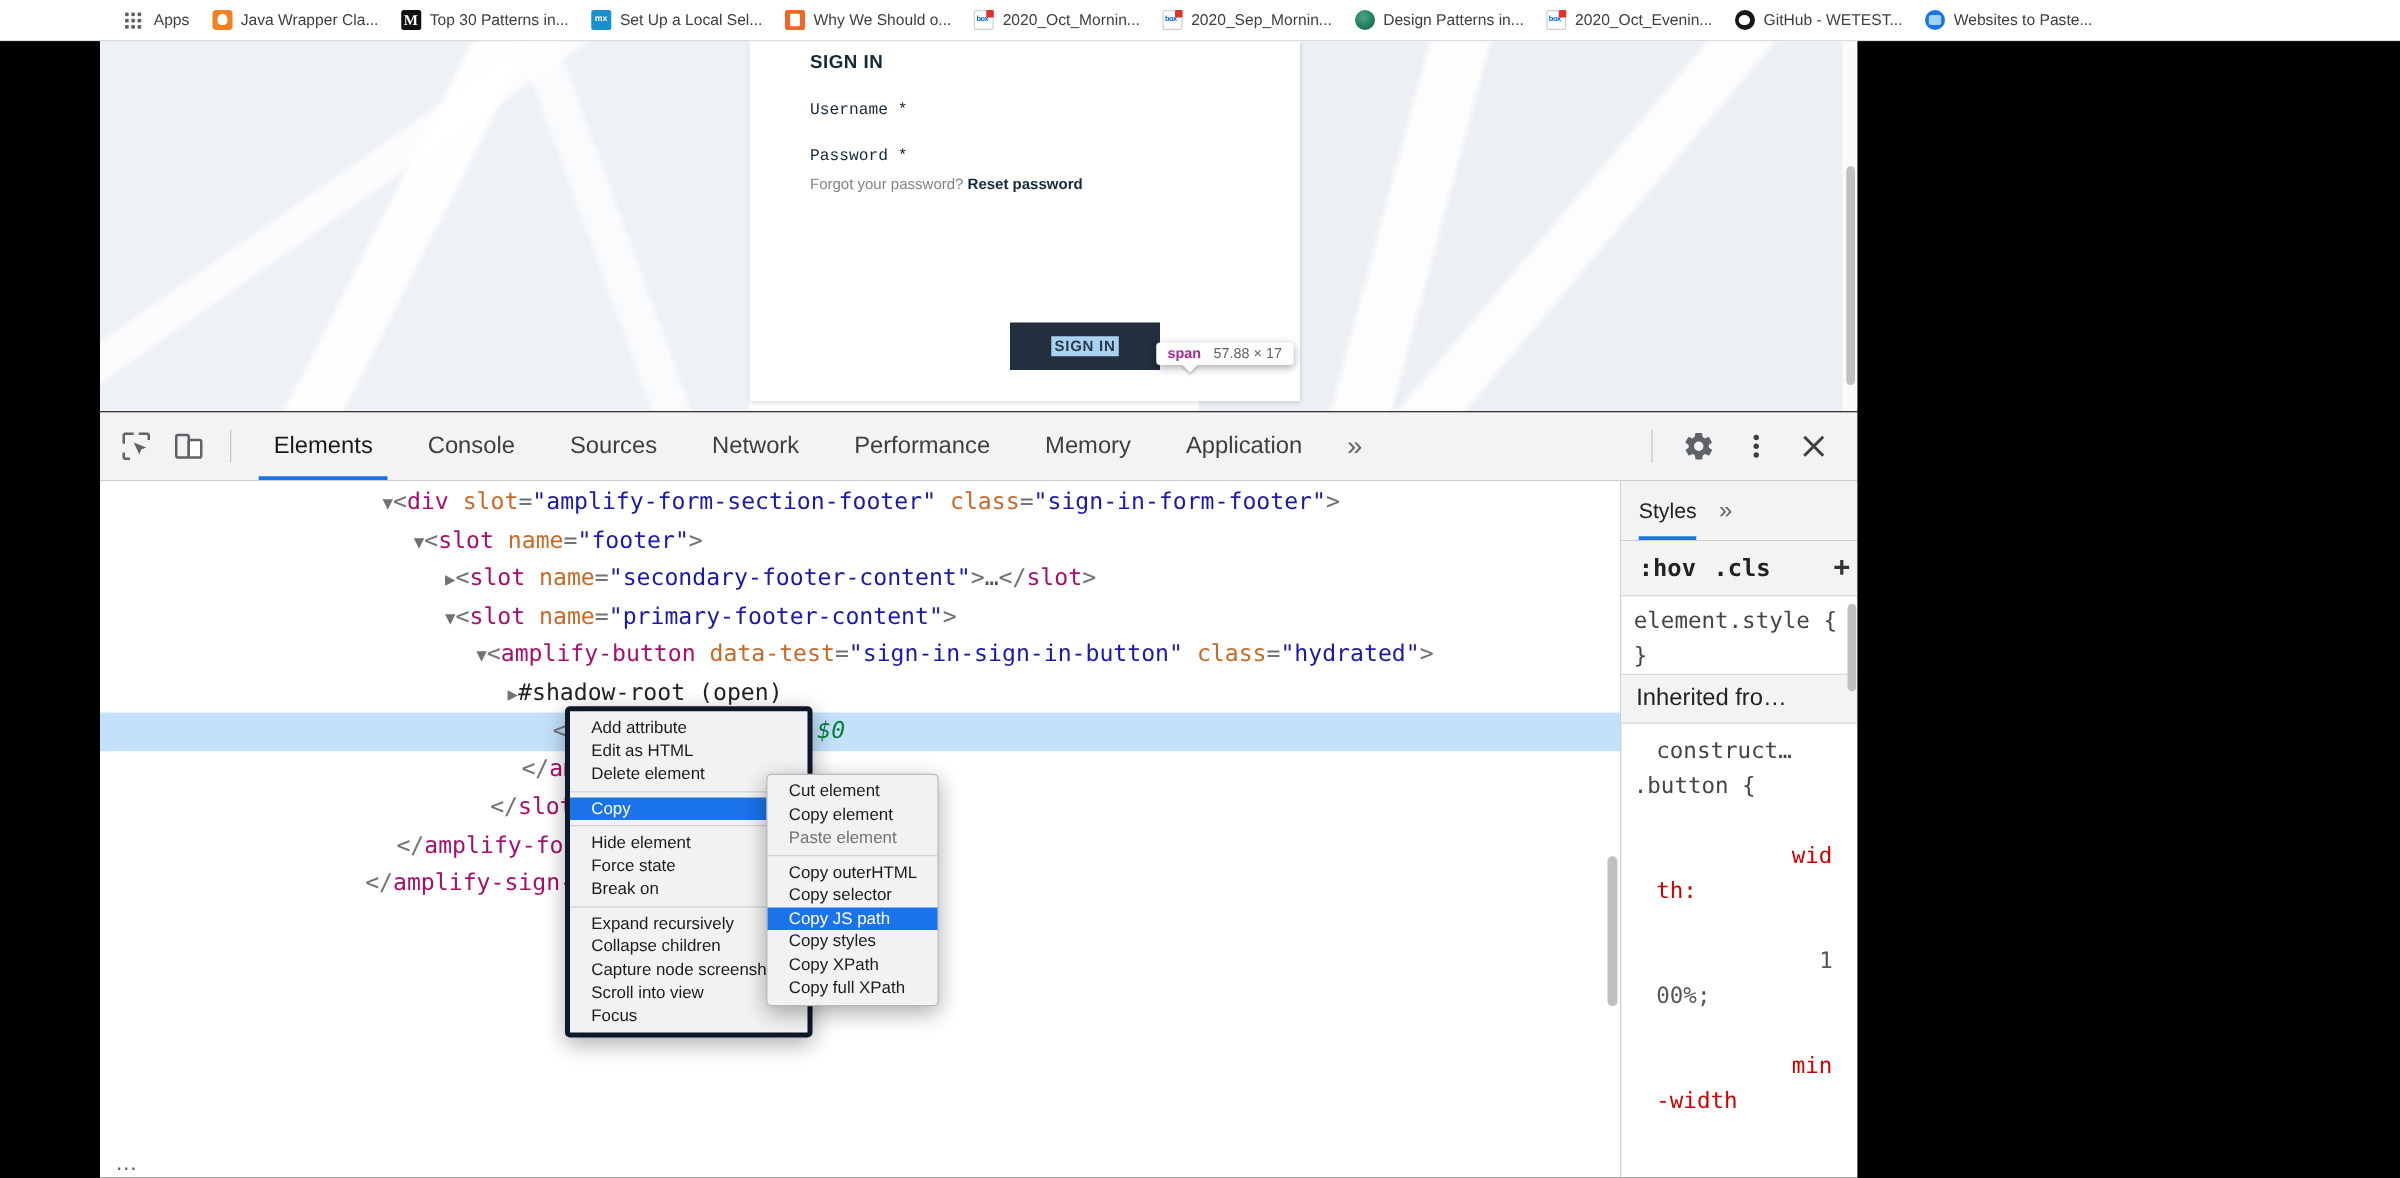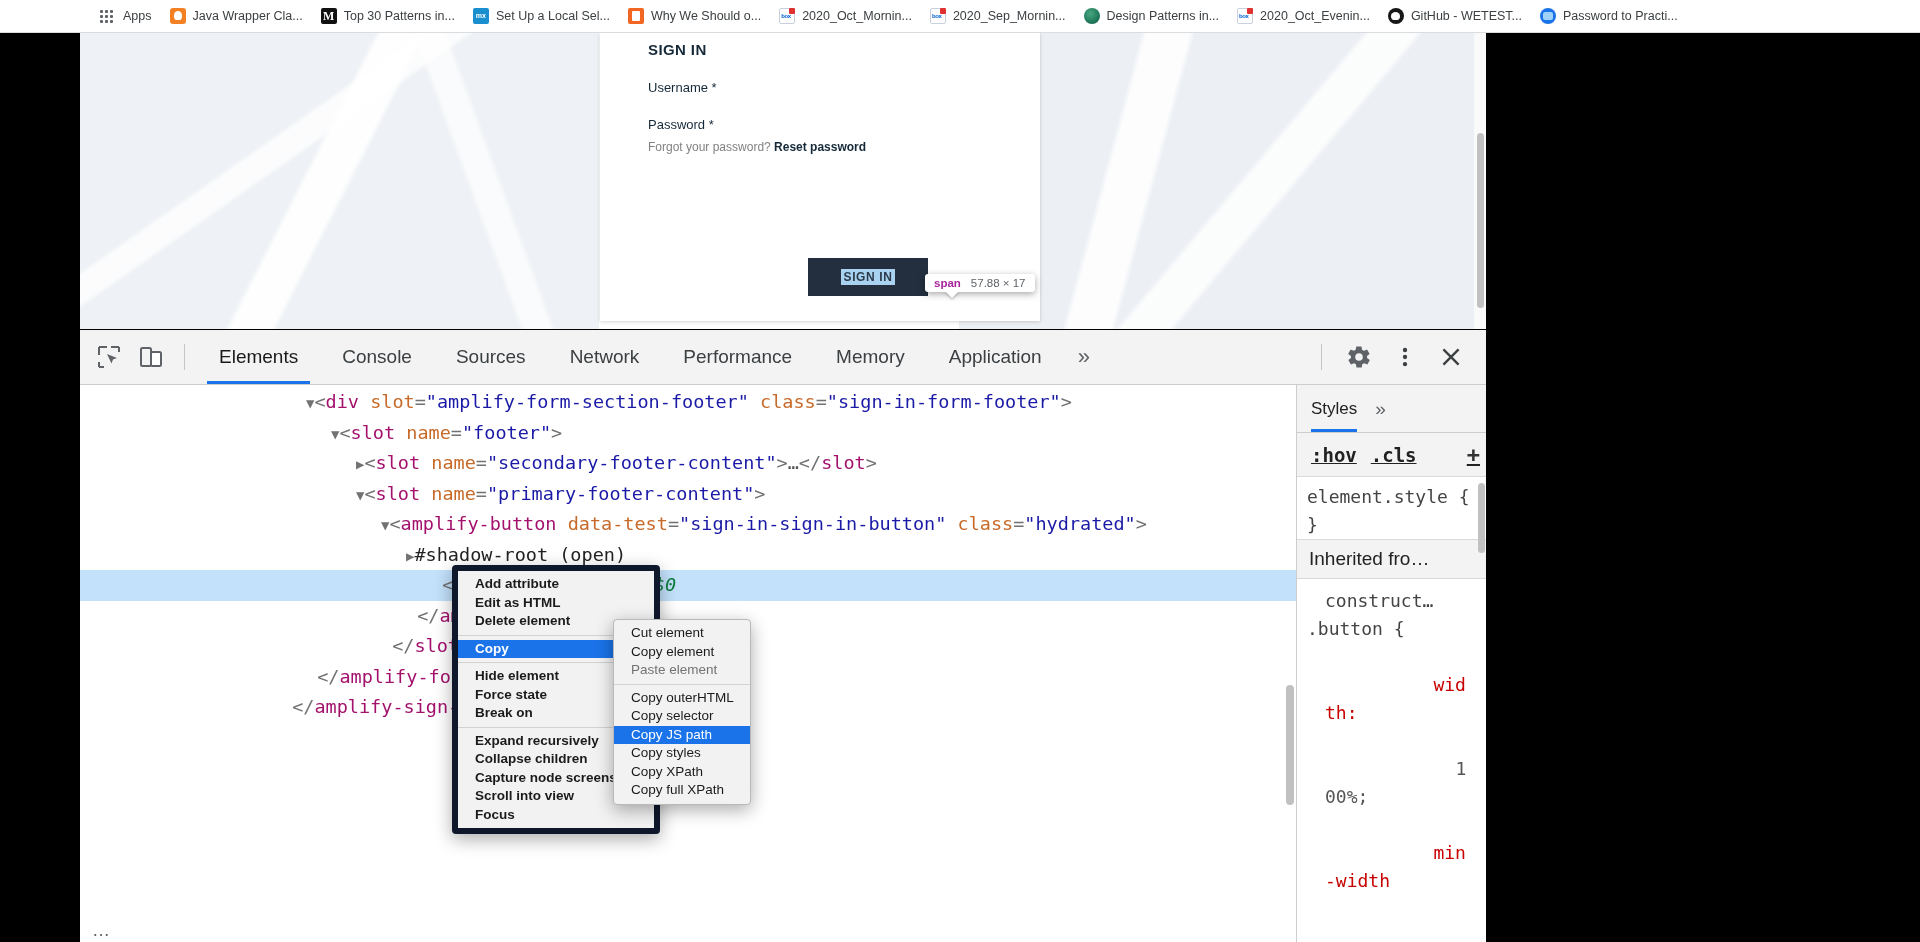--- a/index.html
+++ b/index.html
@@ -90,21 +90,21 @@
     position:absolute; left:520px; top:0; width:440px; height:288px;
     background:#ffffff;
     box-shadow: 0 1px 4px rgba(0,0,0,0.15), 0 0 0 1px rgba(0,0,0,0.02);
     padding: 0 48px;
   }
   .signin-title {
     font-size: 15px; font-weight: 700; color: #152939;
     letter-spacing: .4px; padding-top: 8px;
   }
   .field-label {
-    font-size: 13px; color: #152939; margin-top: 22px; margin-bottom: 7px;
+    font-size: 13px; color: #152939; margin-top: 22px; margin-bottom: 7px; font-family: Liberation Mono, monospace;
   }
   .field-input {
     width: 300px; height: 42px;
     border: 1px solid #c4c4c4; border-radius: 3px;
     background:#fff;
     font-size: 13.5px; color: #555;
     padding: 0 16px;
     outline: none;
     font-family: "Liberation Sans", sans-serif;
   }
@@ -228,51 +228,49 @@
   }
   .styles-tab { font-size:17px; color:#222; position:relative; height:100%; display:flex; align-items:center; cursor:pointer;}
   .styles-tab.active::after{content:"";position:absolute;left:0;right:0;bottom:0;height:3px;background:#1a73e8;}
   .styles-chev { font-size:19px; color:#5f6368; cursor:pointer; }
   .styles-filterbar {
     height:44px; display:flex; align-items:center; gap:14px; padding-left:14px;
     background:#f3f3f3; border-bottom:1px solid #d9d9d9;
     font-size:19px; font-weight:700; color:#222;
     font-family:"DejaVu Sans Mono", monospace;
     position: relative;
-    text-decoration: underline;
   }
   .styles-plus { margin-left:auto; margin-right:6px; font-size:22px; color:#333; }
   .styles-code {
     font-family:"DejaVu Sans Mono", monospace;
     font-size:18px; line-height:28px; color:#444;
     padding: 6px 10px 0 10px;
     white-space: pre-wrap; word-break: break-all;
   }
   .styles-section-hdr {
     background:#f3f3f3; border-top:1px solid #d9d9d9; border-bottom:1px solid #d9d9d9;
     font-size:19px; color:#222; padding:8px 12px;
   }
   .css-prop { color:#c80000; }
   .css-val  { color:#555; }
   .styles-scroll { position:absolute; right:1px; top:50px; width:7px; height:70px; background:#c1c1c1; border-radius:4px;}
 
   
   .ctx-menu {
     position:absolute;
     background:#f2f2f2;
-    border: 6px solid #0f172a;
+    border: 4px solid #0f172a;
     border-radius: 4px;
     box-shadow: 0 5px 18px rgba(0,0,0,.33);
     padding: 4px 0;
     font-family:"Liberation Sans", sans-serif;
     font-size: 13.5px;
     color:#1b1b1b;
     z-index: 50;
     min-width: 198px;
-    font-weight: bold;
   }
   .ctx-item {
     height: 18.5px; display:flex; align-items:center;
     padding: 0 16px 0 17px;
     cursor:pointer; white-space:nowrap;
     line-height:18.5px;
   }
   .ctx-item.hl { background:#1a73e8; color:#fff; }
   .ctx-item.dim { color:#737373; }
   .ctx-arrow { margin-left:auto; font-size:10px; }
@@ -351,21 +349,21 @@
         <div class="bm-item">
           <span class="bm-ico ico-box"></span>
           <span class="bm-label">2020_Oct_Evenin...</span>
         </div>
         <div class="bm-item">
           <span class="bm-ico ico-github"></span>
           <span class="bm-label">GitHub - WETEST...</span>
         </div>
         <div class="bm-item">
           <span class="bm-ico ico-blue"></span>
-          <span class="bm-label">Password to Practi...</span>
+          <span class="bm-label">Websites to Paste...</span>
         </div>
       </div>
   </div>
 
   <div class="viewport">
     <div class="hero-bg"></div>
     <div class="hero-right"></div>
 
     <div class="signin-card">
       <div class="signin-title">SIGN IN</div>

